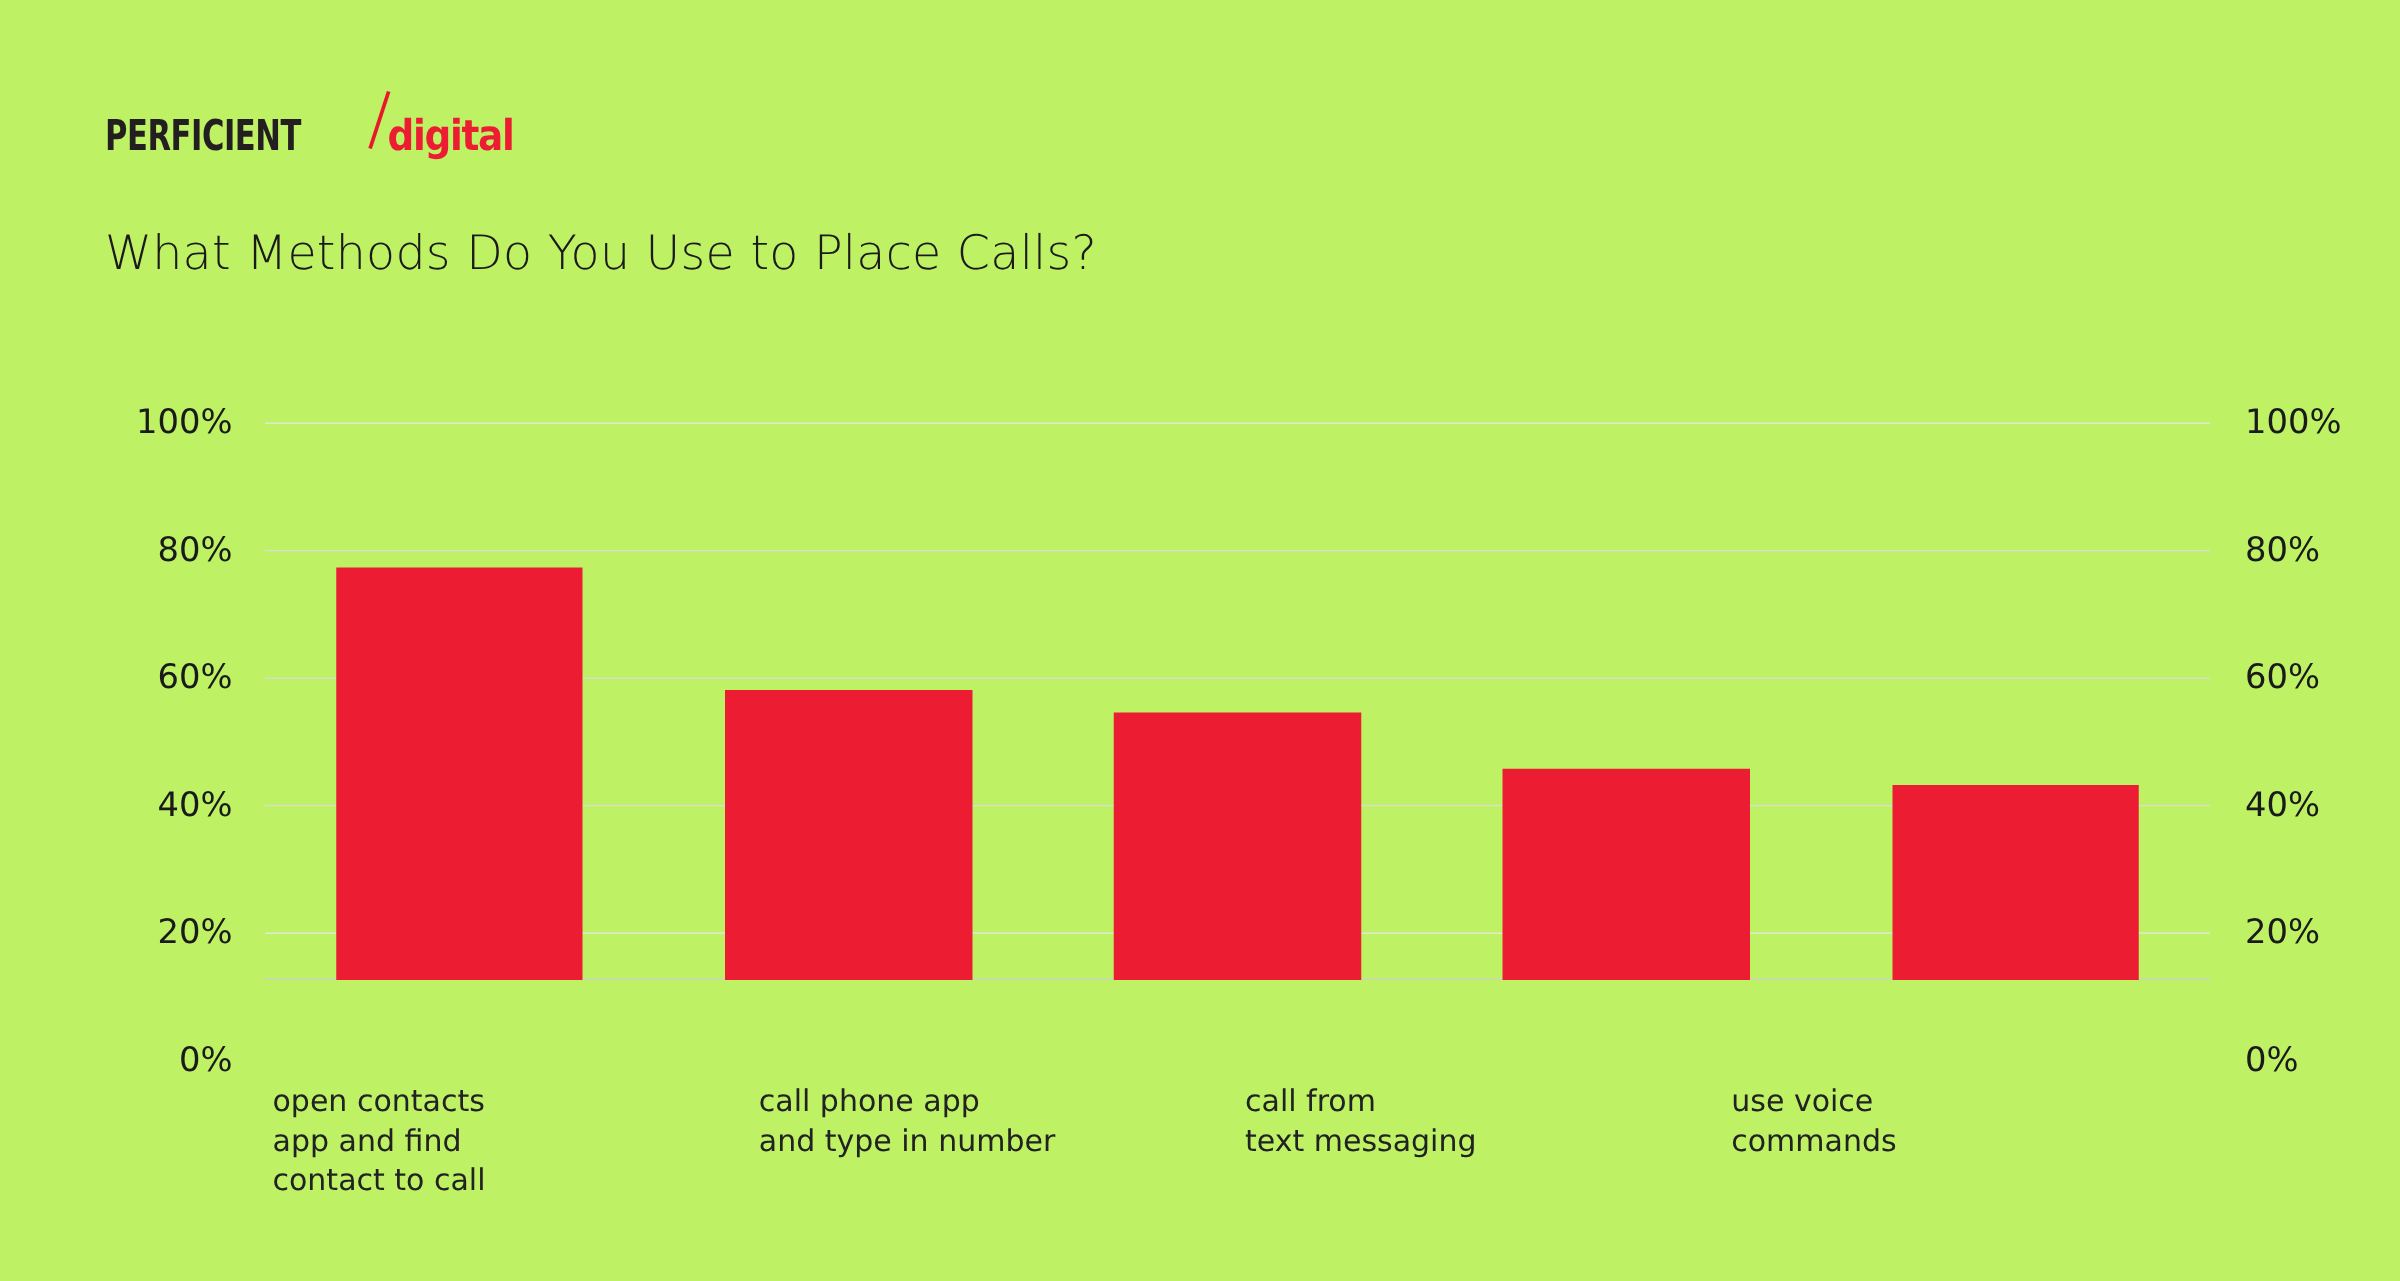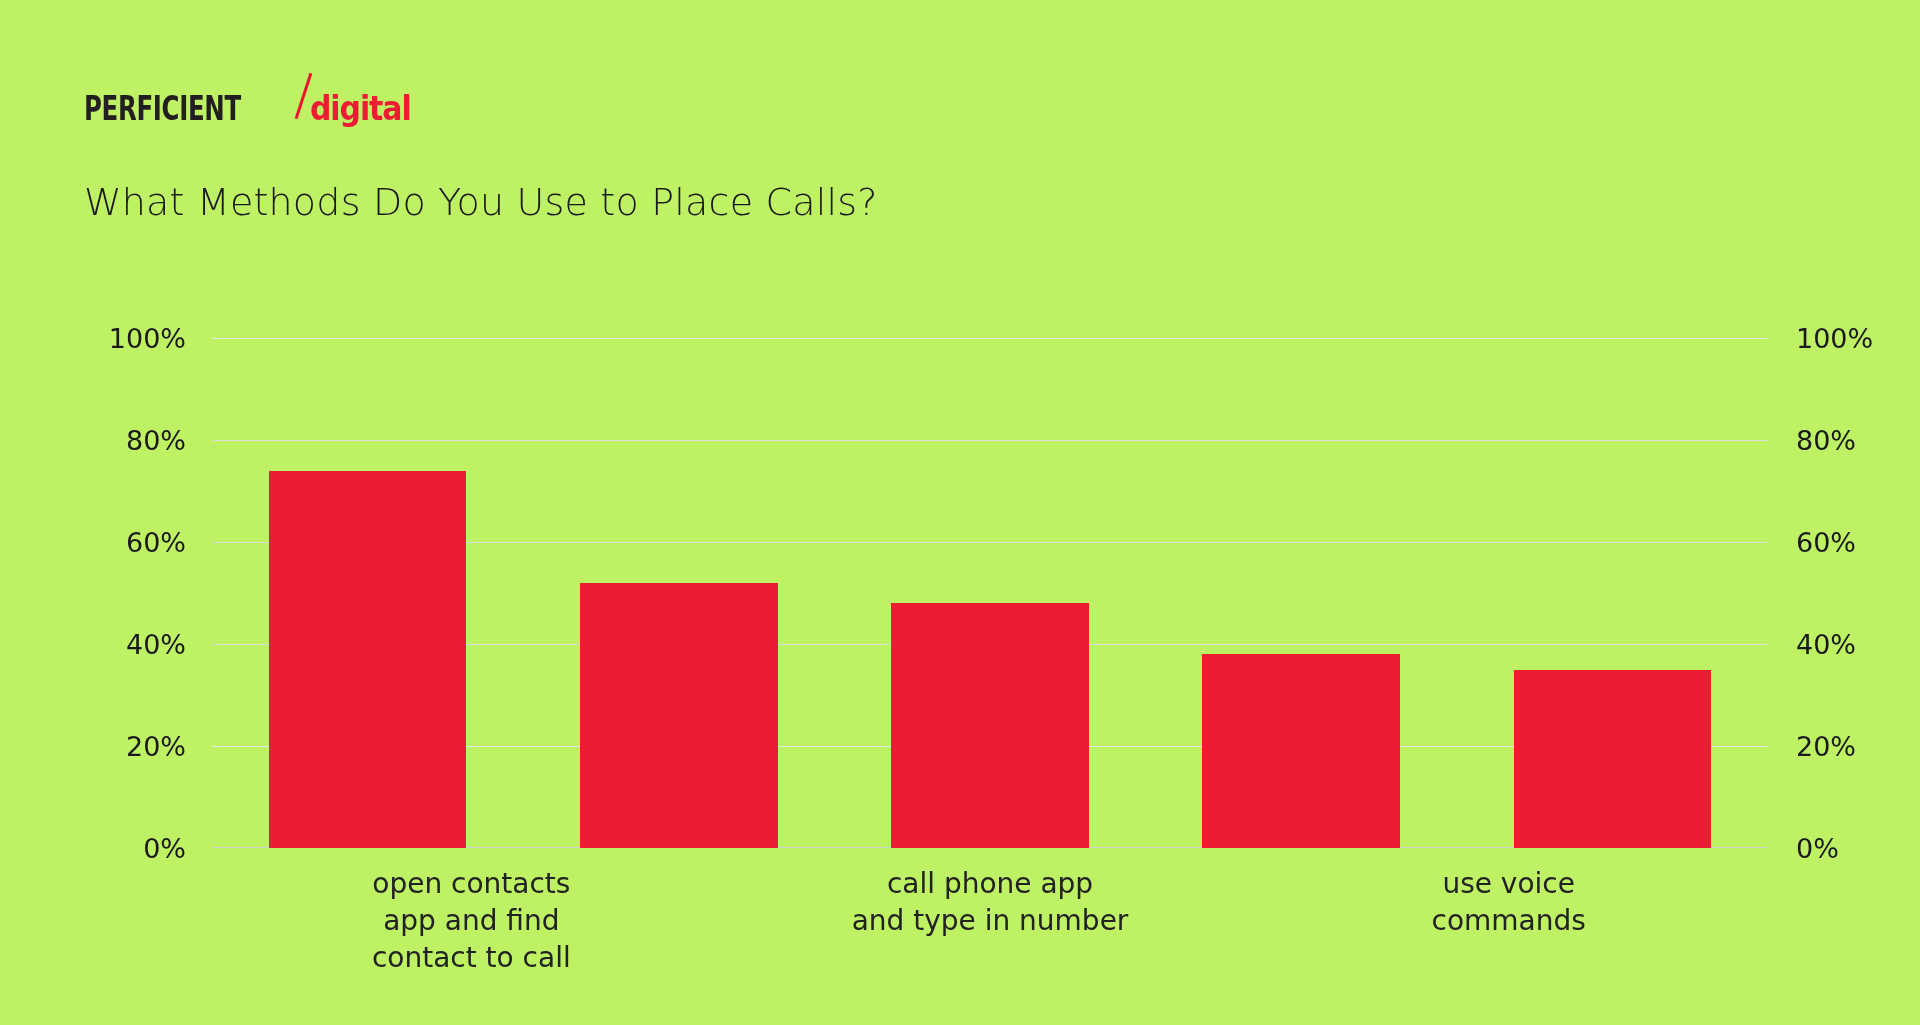--- a/index.html
+++ b/index.html
@@ -94,21 +94,21 @@
     width: 1920px;
     height: 1025px;
   }
 
   
   .plot {
     position: absolute;
     left: 212px;
     top: 338px;
     width: 1556px;
-    height: 510px;
+    height: 446px;
   }
 
   .gridline {
     position: absolute;
     left: 0;
     width: 100%;
     height: 1px;
     background: #dcdcdc;
   }
   .gridline.faint {
@@ -170,22 +170,22 @@
   
   .cats {
     position: absolute;
     left: 212px;
     top: 866px;
     width: 1556px;
     display: flex;
   }
   .cat {
     flex: 1 1 0;
-    text-align: center;
-    font-size: 28px;
+    text-align: left;
+    font-size: 24px;
     font-weight: 400;
     color: #222222;
     line-height: 1.32;
     padding: 0 6px;
     box-sizing: border-box;
     white-space: pre-line;
   }
 </style>
 </head>
 <body>
@@ -242,17 +242,19 @@
           </div>
       </div>
     </div>
 
     <div class="cats">
       <div class="cat">open contacts
 app and find
 contact to call</div>
       <div class="cat">call phone app
 and type in number</div>
+      <div class="cat">call from
+text messaging</div>
       <div class="cat">use voice
 commands</div>
     </div>
   </div>
 </div>
 
 </body></html>

